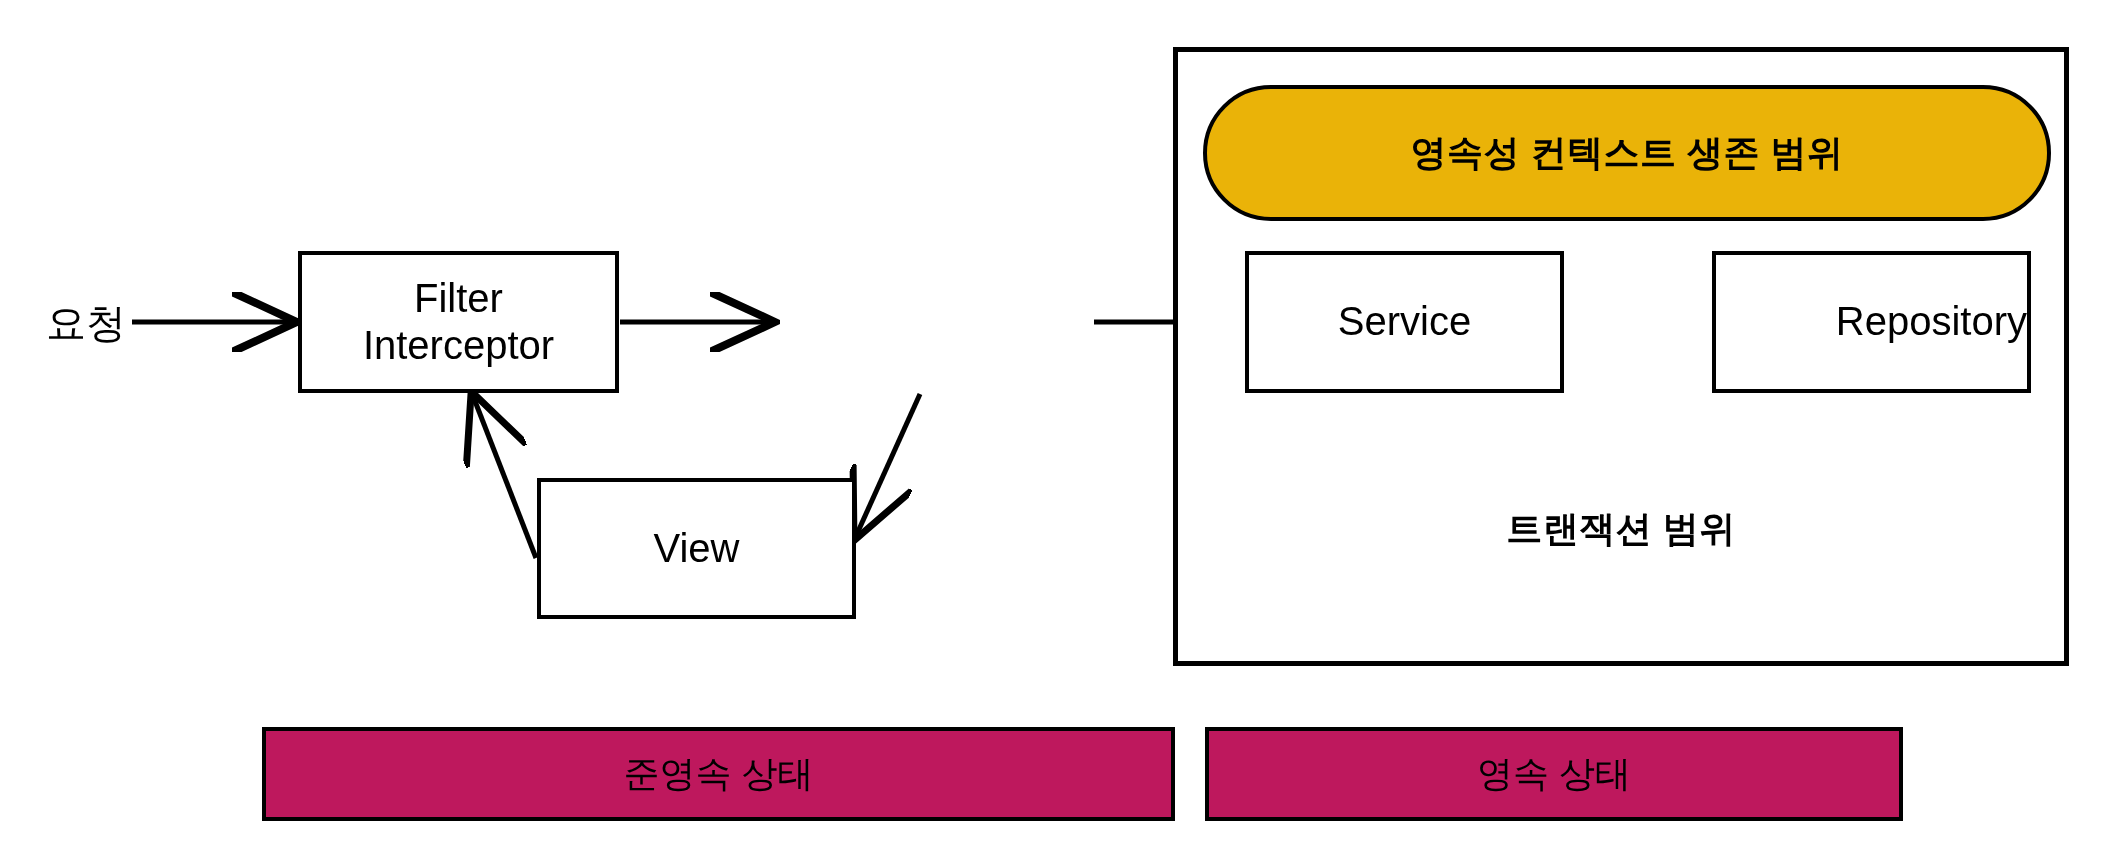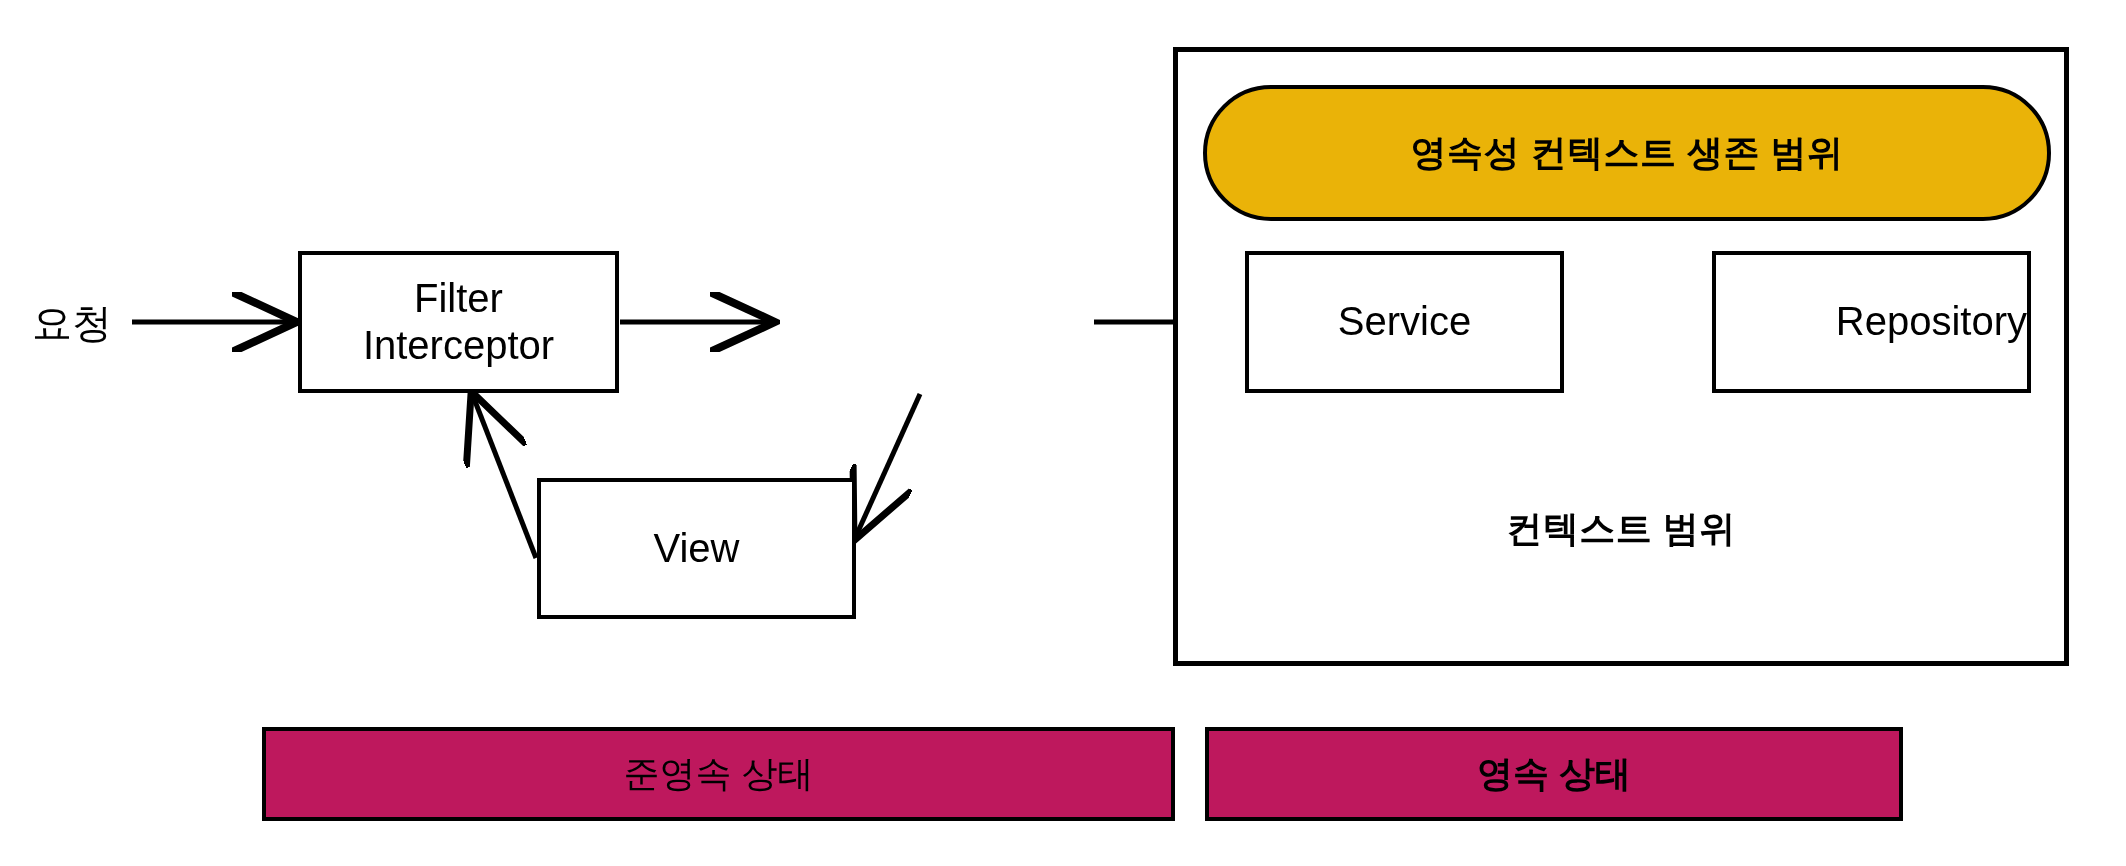--- a/index.html
+++ b/index.html
@@ -87,21 +87,21 @@
     width: 896px;
     text-align: center;
     font-size: 36px;
     font-weight: 700;
     color: #000000;
     letter-spacing: 0.5px;
   }
 
   #label-request {
     position: absolute;
-    left: 32px;
+    left: 46px;
     top: 296px;
     width: 130px;
     text-align: left;
     font-size: 40px;
     font-weight: 400;
     color: #000000;
   }
 
   .state-bar {
     position: absolute;
@@ -109,21 +109,21 @@
     border: 4px solid #000000;
     background: #be185d;
     display: flex;
     align-items: center;
     justify-content: center;
     font-size: 36px;
     font-weight: 400;
     color: #000000;
   }
   #bar-detached   { left: 262px;  top: 727px; width: 913px; height: 94px; }
-  #bar-persistent { left: 1205px; top: 727px; width: 698px; height: 94px; font-weight: bold; }
+  #bar-persistent { left: 1205px; top: 727px; width: 698px; height: 94px; }
 </style>
 </head>
 <body>
 
 <div id="stage">
 
   <svg id="svg-layer" viewBox="0 0 2126 866" xmlns="http://www.w3.org/2000/svg">
     <defs>
       <marker id="arrowOpen" markerWidth="14" markerHeight="12" refX="12" refY="6" orient="auto" markerUnits="strokeWidth">
         <path d="M0,0 L13,6 L0,12" fill="none" stroke="#000000" stroke-width="1.6" stroke-linecap="butt" stroke-linejoin="miter"></path>
@@ -147,21 +147,21 @@
   </svg>
 
   <div id="label-request">요청</div>
 
   <div id="container-tx"></div>
 
   <div id="stadium-pc">
     <span>영속성 컨텍스트 생존 범위</span>
   </div>
 
-  <div id="label-tx-scope">컨텍스트 범위</div>
+  <div id="label-tx-scope">트랜잭션 범위</div>
 
   <div class="node-box" id="box-filter">
     <span class="node-label">Filter
 Interceptor</span>
   </div>
 
 
   <div class="node-box" id="box-view">
     <span class="node-label">View</span>
   </div>

